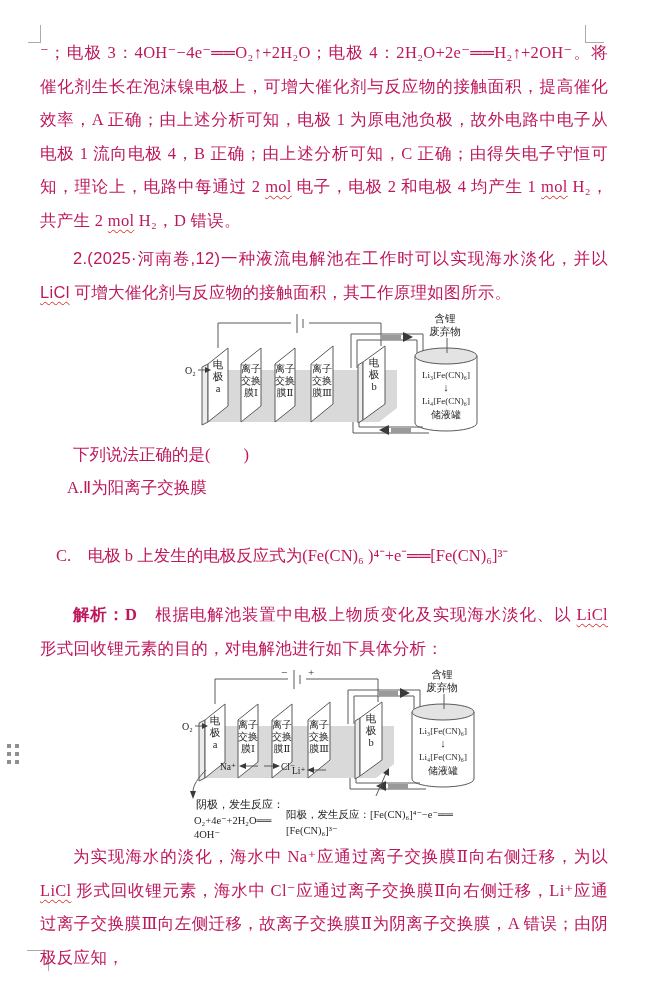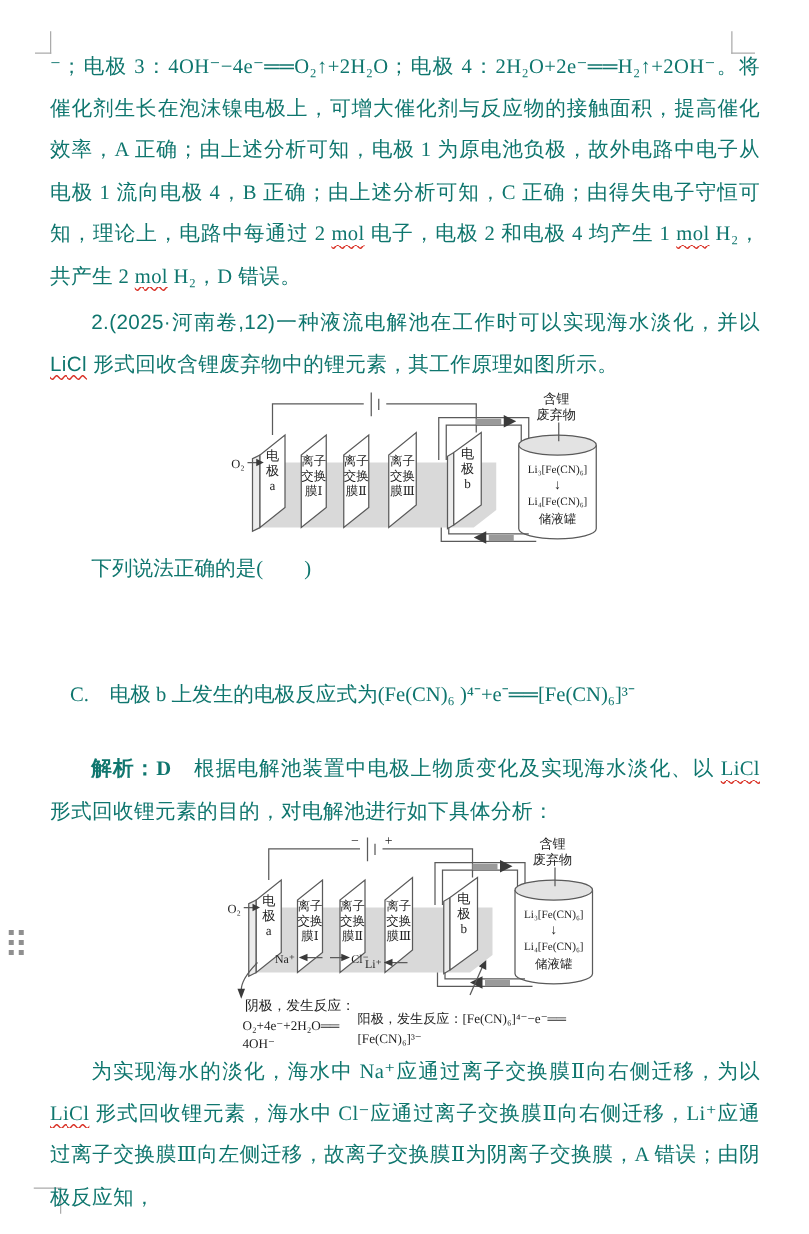--- a/index.html
+++ b/index.html
@@ -1,17 +1,17 @@
 <!DOCTYPE html>
 <html><head>
 <meta charset="utf-8">
 <style>
   html,body{margin:0;padding:0;background:#ffffff;}
   .page{position:relative;width:647px;height:987px;background:#fff;overflow:hidden;
-        font-family:"Liberation Serif","DejaVu Serif",serif;color:#0f766e;}
+        font-family:"Liberation Serif","DejaVu Serif",serif;color:#be185d;}
   .para{position:absolute;left:40px;width:568px;font-size:16.5px;line-height:33.5px;
         text-align:justify;letter-spacing:.3px;}
   .serif{font-family:"Liberation Serif","DejaVu Serif",serif;}
   .sans{font-family:"Liberation Sans","DejaVu Sans",sans-serif;}
   .ind{text-indent:33px;}
   .sq{text-decoration-line:underline;text-decoration-style:wavy;
       text-decoration-color:#d93025;text-decoration-thickness:1px;text-underline-offset:3px;}
   .b{font-weight:bold;margin-top:20px;}
   .optline{position:absolute;left:40px;width:568px;font-size:16.5px;white-space:nowrap;font-family:Liberation Serif, serif;}
   
@@ -51,21 +51,21 @@
     <i></i>
       <i></i>
       <i></i>
       <i></i>
       <i></i>
       <i></i>
   </div>
 
   <div class="para serif" style="top:36px;"><span>⁻；电极 3：4OH⁻−4e⁻══O₂↑+2H₂O；电极 4：2H₂O+2e⁻══H₂↑+2OH⁻。将催化剂生长在泡沫镍电极上，可增大催化剂与反应物的接触面积，提高催化效率，A 正确；由上述分析可知，电极 1 为原电池负极，故外电路中电子从电极 1 流向电极 4，B 正确；由上述分析可知，C 正确；由得失电子守恒可知，理论上，电路中每通过 2 </span><span class="sq">mol</span><span> 电子，电极 2 和电极 4 均产生 1 </span><span class="sq">mol</span><span> H₂，共产生 2 </span><span class="sq">mol</span><span> H₂，D 错误。</span></div>
 
-  <div class="para sans ind" style="top:242px;"><span>2.(2025·河南卷,12)一种液流电解池在工作时可以实现海水淡化，并以 </span><span class="sq">LiCl</span><span> 形式回收含锂废弃物中的锂元素，其工作原理如图所示。</span></div>
+  <div class="para sans ind" style="top:242px;"><span>2.(2025·河南卷,12)一种液流电解池在工作时可以实现海水淡化，并以 </span><span class="sq">LiCl</span><span> 可增大催化剂与反应物的接触面积，其工作原理如图所示。</span></div>
 
   <div class="fig" style="left:183px;top:310px;">
     <svg width="310" height="130" viewBox="0 0 310 130">
 
       <g>
         <polyline class="ln" points="35,38 35,13 108,13"></polyline>
         <polyline class="ln" points="126,13 198,13 198,36"></polyline>
         <line class="ln" x1="114" y1="4" x2="114" y2="23"></line>
         <line class="ln" x1="120" y1="9" x2="120" y2="18"></line>
       </g>
@@ -136,20 +136,21 @@
       <g>
         <polyline class="ln" points="170,112 170,123 246,123"></polyline>
         <polyline class="ln" points="176,112 176,117 240,117"></polyline>
         <rect class="flow" x="208" y="118" width="20" height="5"></rect>
         <polygon class="ah" points="206,115 196,120 206,125"></polygon>
       </g>
     </svg>
   </div>
 
   <div class="optline sans" style="top:444px;padding-left:33px;">下列说法正确的是(　　)</div>
+  <div class="optline sans" style="top:477px;padding-left:27px;">A.Ⅱ为阳离子交换膜</div>
   <div class="optline sans" style="top:543px;padding-left:16px;">C.　电极 b 上发生的电极反应式为(Fe(CN)₆ )⁴⁻+e⁻══[Fe(CN)₆]³⁻</div>
 
   <div class="para serif ind" style="top:598px;"><span class="b">解析：D</span><span>　根据电解池装置中电极上物质变化及实现海水淡化、以 </span><span class="sq">LiCl</span><span> 形式回收锂元素的目的，对电解池进行如下具体分析：</span></div>
 
   <div class="fig" style="left:180px;top:666px;">
     <svg width="320" height="178" viewBox="0 0 320 178">
 
       <g>
         <polyline class="ln" points="35,38 35,13 108,13"></polyline>
         <polyline class="ln" points="126,13 198,13 198,36"></polyline>

